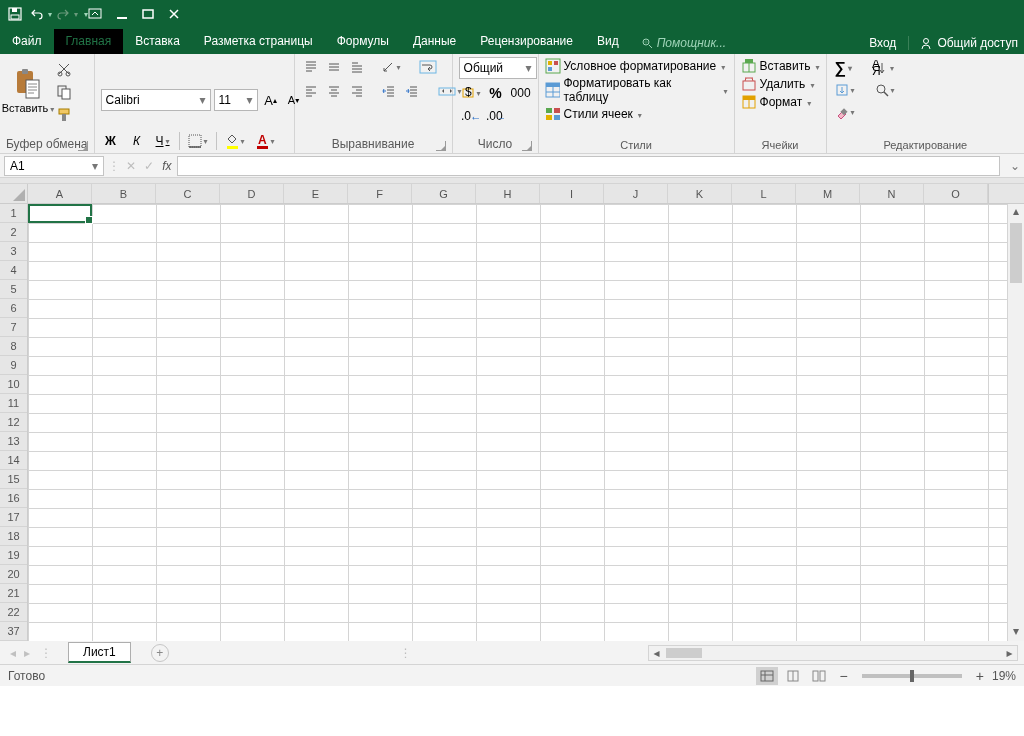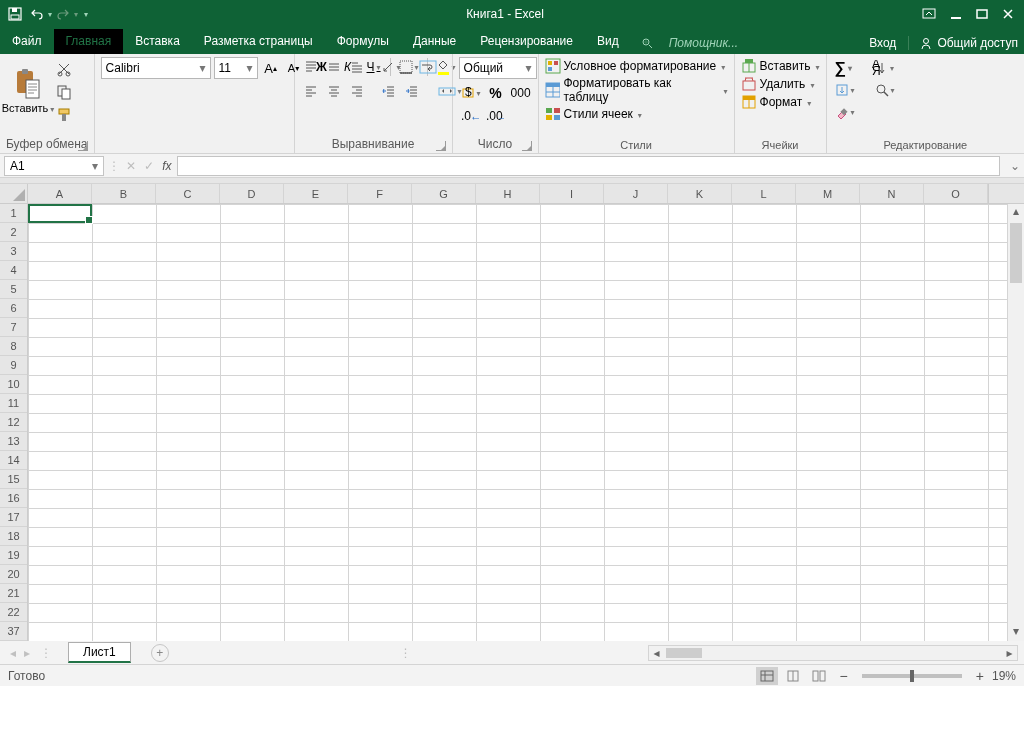--- a/index.html
+++ b/index.html
@@ -8,21 +8,21 @@
 
 .titlebar { height: 28px; background: #0f6236; color: #fff; display: flex; align-items: center; padding: 0 4px; }
 .qa-icon { width: 14px; height: 14px; display: inline-block; margin: 0 4px; }
 .title-text { flex: 1; text-align: center; font-size: 12px; }
 .win-controls { display: flex; gap: 14px; padding-right: 6px; }
 
 
 .tabstrip { height: 26px; background: #0f6236; display: flex; align-items: flex-end; color: #fff; }
 .tab { padding: 5px 12px 6px; cursor: pointer; }
 .tab.active { background: #000000; color: #217346; }
-.tell-me { color: #9fd4b8; font-style: italic; margin-left: 10px; display: flex; align-items: center; gap: 16px; padding-bottom: 4px;}
+.tell-me { color: #9fd4b8; font-style: italic; margin-left: 10px; display: flex; align-items: center; gap: 4px; padding-bottom: 4px;}
 .tabstrip-right { margin-left: auto; display: flex; align-items: center; padding-bottom: 4px; padding-right: 6px; gap: 12px;}
 .share-btn { border-left: 1px solid #3a8058; padding-left: 10px; display:flex; align-items:center; gap:4px;}
 
 
 .ribbon { height: 100px; background: #f1f1f1; border-bottom: 1px solid #d4d4d4; display: flex; }
 .group { border-right: 1px solid #d4d4d4; display: flex; flex-direction: column; padding: 3px 6px 0; }
 .group-body { flex: 1; display: flex; align-items: flex-start; gap: 4px; }
 .group-label { text-align: center; color: #5a5a5a; font-size: 11px; padding: 1px 0 2px; position: relative;}
 .launcher { position:absolute; right:0; bottom:2px; width:10px; height:10px; border:1px solid #9a9a9a; border-top:none; border-left:none;}
 .launcher::after{content:""; position:absolute; right:-1px; bottom:-1px; border:3px solid transparent; border-right-color:#9a9a9a; border-bottom-color:#9a9a9a;}
@@ -101,21 +101,20 @@
       </svg>
   </span>
   <span style="color:#9fd4b8; font-size:8px;">▾</span>
   <span class="qa-icon">
     <svg width="14" height="14" viewBox="0 0 14 14">
         <path d="M9 3 L12 6 L9 9 M12 6 H5 A3 3 0 0 0 5 12" fill="none" stroke="#6a9a7c" stroke-width="1.2"></path>
       </svg>
   </span>
   <span style="color:#6a9a7c; font-size:8px;">▾</span>
   <span style="color:#9fd4b8; font-size:8px; margin-left:6px;">▾</span>
-  <div class="title-text">Книга1 - Excel</div>
   <div class="win-controls">
     <span>
         <svg width="14" height="12">
           <rect x="1" y="1" width="12" height="9" fill="none" stroke="#fff"></rect>
           <path d="M4 7 l3 -3 l3 3" fill="none" stroke="#fff"></path>
         </svg>
       </span>
     <span>
         <svg width="12" height="12">
           <line x1="1" y1="10" x2="11" y2="10" stroke="#fff" stroke-width="2"></line>
@@ -195,21 +194,21 @@
               <rect x="3" y="2" width="10" height="5" fill="#f2c864" stroke="#a67c00"></rect>
               <rect x="6" y="7" width="4" height="7" fill="#888"></rect>
             </svg>
           </span>
       </div>
     </div>
     <div class="group-label"><span>Буфер обмена</span><span class="launcher"></span></div>
   </div>
 
   <div class="group" style="width:200px;">
-    <div class="group-body" style="flex-direction:row; gap:8px;">
+    <div class="group-body" style="flex-direction:column; gap:20px;margin-top:32px;">
       <div class="row">
         <div class="combo" style="width:110px;">
             <span>Calibri</span>
             <span style="margin-left:auto; color:#777;">▾</span>
           </div>
         <div class="combo small">
             <span>11</span>
             <span style="color:#777;">▾</span>
           </div>
         <span class="icon-btn" style="font-size:13px;">A<sup style="font-size:8px;">▴</sup></span>

